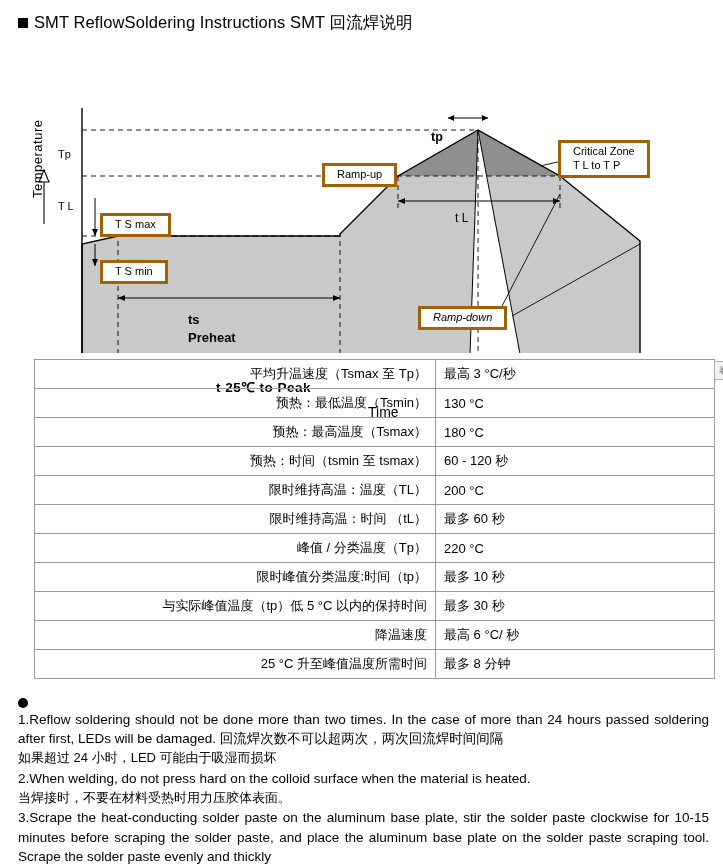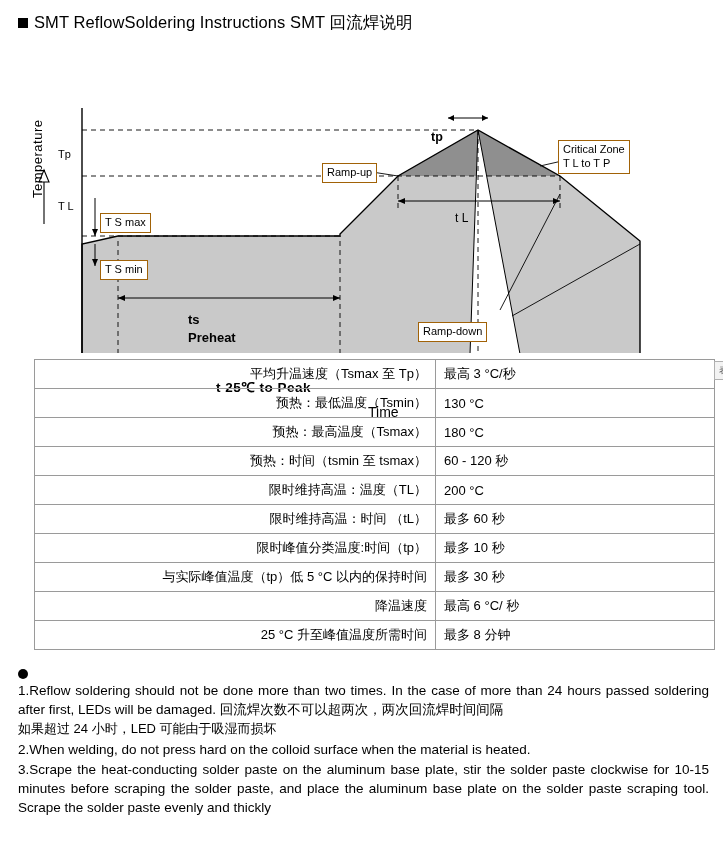--- a/index.html
+++ b/index.html
@@ -50,23 +50,23 @@
     height: 305px;
   }
   .chart-svg { display: block; }
 
   .chart-label {
     position: absolute;
     font-size: 11px;
     white-space: nowrap;
   }
   .boxed {
-    border: 1px solid #a16207;
+    border: 3px solid #a16207;
     background: #fff;
-    padding: 2px 4px;
+    padding: 2px 12px;
     font-size: 11px;
     position: absolute;
     white-space: nowrap;
     line-height: 1.25;
   }
   .axis-y-title {
     position: absolute;
     left: 30px;
     top: 150px;
     transform: rotate(-90deg);
@@ -210,21 +210,21 @@
     <div class="boxed" style="left:100px; top:165px;">T S max</div>
     <div class="boxed" style="left:100px; top:212px;">T S min</div>
 
     <div class="chart-label" style="left:431px; top:82px; font-weight:bold; font-size:12.5px;">tp</div>
     <div class="chart-label" style="left:455px; top:163px; font-size:12px;">t L</div>
 
     <div class="chart-label" style="left:188px; top:264px; font-weight:bold; font-size:13px;">ts</div>
     <div class="chart-label" style="left:188px; top:282px; font-weight:bold; font-size:13px;">Preheat</div>
 
     <div class="boxed" style="left:322px; top:115px;">Ramp-up</div>
-    <div class="boxed" style="left:418px; top:274px;">Ramp-down</div>
+    <div class="boxed" style="left:418px; top:258px;font-style:italic;">Ramp-down</div>
 
     <div class="boxed" style="left:558px; top:92px;">
       <span>Critical Zone</span><br>
       <span>T L to T P</span>
     </div>
 
     <div class="chart-label" style="left:216px; top:330px; font-weight:bold; font-size:13.5px; letter-spacing:0.5px;">t 25℃  to  Peak</div>
   </div>
 
   <div class="table-wrap">
@@ -247,20 +247,24 @@
           <td class="col-a">预热：时间（tsmin 至 tsmax）</td>
           <td class="col-b">60 - 120 秒</td>
         </tr>
         <tr>
           <td class="col-a">限时维持高温：温度（TL）</td>
           <td class="col-b">200 °C</td>
         </tr>
         <tr>
           <td class="col-a">限时维持高温：时间 （tL）</td>
           <td class="col-b">最多 60 秒</td>
+        </tr>
+        <tr>
+          <td class="col-a">峰值 / 分类温度（Tp）</td>
+          <td class="col-b">220 °C</td>
         </tr>
         <tr>
           <td class="col-a">限时峰值分类温度:时间（tp）</td>
           <td class="col-b">最多 10 秒</td>
         </tr>
         <tr>
           <td class="col-a">与实际峰值温度（tp）低 5 °C 以内的保持时间</td>
           <td class="col-b">最多 30 秒</td>
         </tr>
         <tr>
@@ -275,16 +279,17 @@
     </table>
   </div>
 
   <div class="notes">
     <div class="notes-head">
       <span class="notes-bullet"></span>
     </div>
     <p class="note-p">1.Reflow soldering should not be done more than two times. In the case of more than 24 hours passed soldering after first, LEDs will be damaged.  回流焊次数不可以超两次，两次回流焊时间间隔</p>
     <p class="note-p cn">如果超过 24 小时，LED 可能由于吸湿而损坏</p>
     <p class="note-p">2.When welding, do not press hard on the colloid surface when the material is heated.</p>
+    <p class="note-p cn">当焊接时，不要在材料受热时用力压胶体表面。</p>
     <p class="note-p">3.Scrape the heat-conducting solder paste on the aluminum base plate, stir the solder paste clockwise for 10-15 minutes before scraping the solder paste, and place the aluminum base plate on the solder paste scraping tool. Scrape the solder paste evenly and thickly</p>
   </div>
 
 </div>
 
 </body></html>

